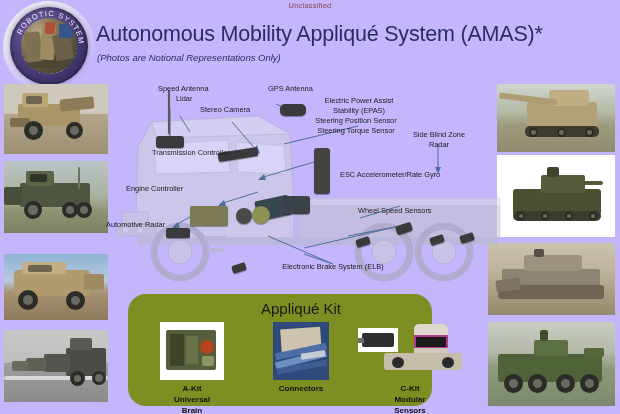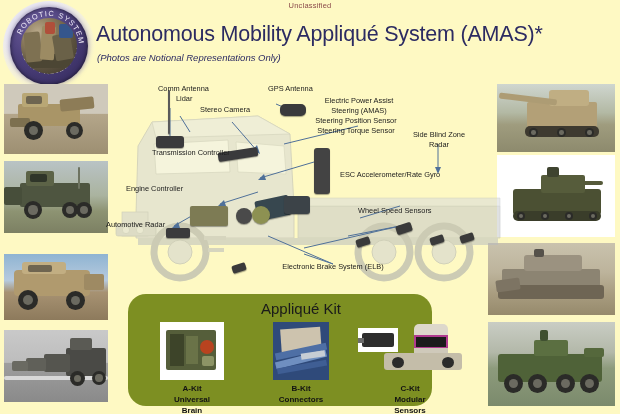--- a/index.html
+++ b/index.html
@@ -7,21 +7,21 @@
     padding: 0;
     background: #ffffff;
   }
   body {
     font-family: "Liberation Sans", sans-serif;
   }
   #slide {
     position: relative;
     width: 620px;
     height: 414px;
-    background: #fef9c3;
+    background: #c4b5fd;
     overflow: hidden;
   }
 
   
   .classification {
     position: absolute;
     top: 1px;
     left: 0;
     width: 620px;
     text-align: center;
@@ -375,27 +375,27 @@
     <div class="sensor-box" style="left:128px; top:122px; width:16px; height:16px; background:#4a4a4a; border-radius:50%;"></div>
     <div class="sensor-box" style="left:144px; top:120px; width:18px; height:18px; background:#8d9152; border-radius:50%;"></div>
     <div class="sensor-box" style="left:206px; top:62px; width:16px; height:46px; background:#434343; border-radius:3px;"></div>
     <div class="sensor-box" style="left:288px; top:138px; width:16px; height:9px; background:#3a3a3a; transform:rotate(-18deg);"></div>
     <div class="sensor-box" style="left:248px; top:152px; width:14px; height:8px; background:#3a3a3a; transform:rotate(-18deg);"></div>
     <div class="sensor-box" style="left:322px; top:150px; width:14px; height:8px; background:#3a3a3a; transform:rotate(-18deg);"></div>
     <div class="sensor-box" style="left:352px; top:148px; width:14px; height:8px; background:#3a3a3a; transform:rotate(-18deg);"></div>
     <div class="sensor-box" style="left:124px; top:178px; width:14px; height:8px; background:#3a3a3a; transform:rotate(-18deg);"></div>
 
     
-    <div class="callout" style="left:50px;  top:-2px;">Comm Antenna</div>
+    <div class="callout" style="left:50px;  top:-2px;">Speed Antenna</div>
     <div class="callout" style="left:68px;  top:8px;">Lidar</div>
     <div class="callout" style="left:92px;  top:19px;">Stereo Camera</div>
     <div class="callout" style="left:160px; top:-2px;">GPS Antenna</div>
 
     <div class="callout c-center" style="left:192px; top:10px; width:118px;">Electric Power Assist</div>
-    <div class="callout c-center" style="left:192px; top:20px; width:118px;">Steering (AMAS)</div>
+    <div class="callout c-center" style="left:192px; top:20px; width:118px;">Stability (EPAS)</div>
     <div class="callout c-center" style="left:186px; top:30px; width:124px;">Steering Position Sensor</div>
     <div class="callout c-center" style="left:186px; top:40px; width:124px;">Steering Torque Sensor</div>
 
     <div class="callout" style="left:44px; top:62px;">Transmission Controller</div>
     <div class="callout" style="left:18px; top:98px;">Engine Controller</div>
     <div class="callout" style="left:-2px; top:134px;">Automotive Radar</div>
 
     <div class="callout c-center" style="left:292px; top:44px; width:78px;">Side Blind Zone</div>
     <div class="callout c-center" style="left:292px; top:54px; width:78px;">Radar</div>
     <div class="callout" style="left:232px; top:84px;">ESC Accelerometer/Rate Gyro</div>
@@ -424,21 +424,20 @@
 
     <div class="kit-item" style="left:117px;">
       <div class="kit-thumb" style="width:56px; height:58px; background:#2f4a7a;">
         <div style="position:absolute;left:8px;top:6px;width:40px;height:26px;background:#cdc3ae;transform:rotate(-4deg);"></div>
         <div style="position:absolute;left:2px;top:26px;width:52px;height:7px;background:#4e6fa5;transform:rotate(-12deg);"></div>
         <div style="position:absolute;left:2px;top:34px;width:52px;height:7px;background:#6f8fc0;transform:rotate(-14deg);"></div>
         <div style="position:absolute;left:4px;top:42px;width:50px;height:6px;background:#3f5e94;transform:rotate(-10deg);"></div>
         <div style="position:absolute;left:28px;top:30px;width:24px;height:6px;background:#c7cdd4;transform:rotate(-8deg);"></div>
       </div>
       <div class="kit-caption">
-        <b>B-Kit</b>
         <b>Connectors</b>
       </div>
     </div>
 
     <div class="kit-item" style="left:226px;">
       <div class="kit-thumb" style="width:104px; height:58px; background:transparent;">
         <div style="position:absolute;left:0px;top:6px;width:40px;height:24px;background:#ffffff;"></div>
         <div style="position:absolute;left:4px;top:11px;width:32px;height:14px;background:#2e2e2e;border-radius:2px;"></div>
         <div style="position:absolute;left:0px;top:16px;width:6px;height:5px;background:#6d6d6d;"></div>
         <div style="position:absolute;left:56px;top:2px;width:34px;height:12px;background:#ddd8cb;border-radius:5px 5px 0 0;"></div>

